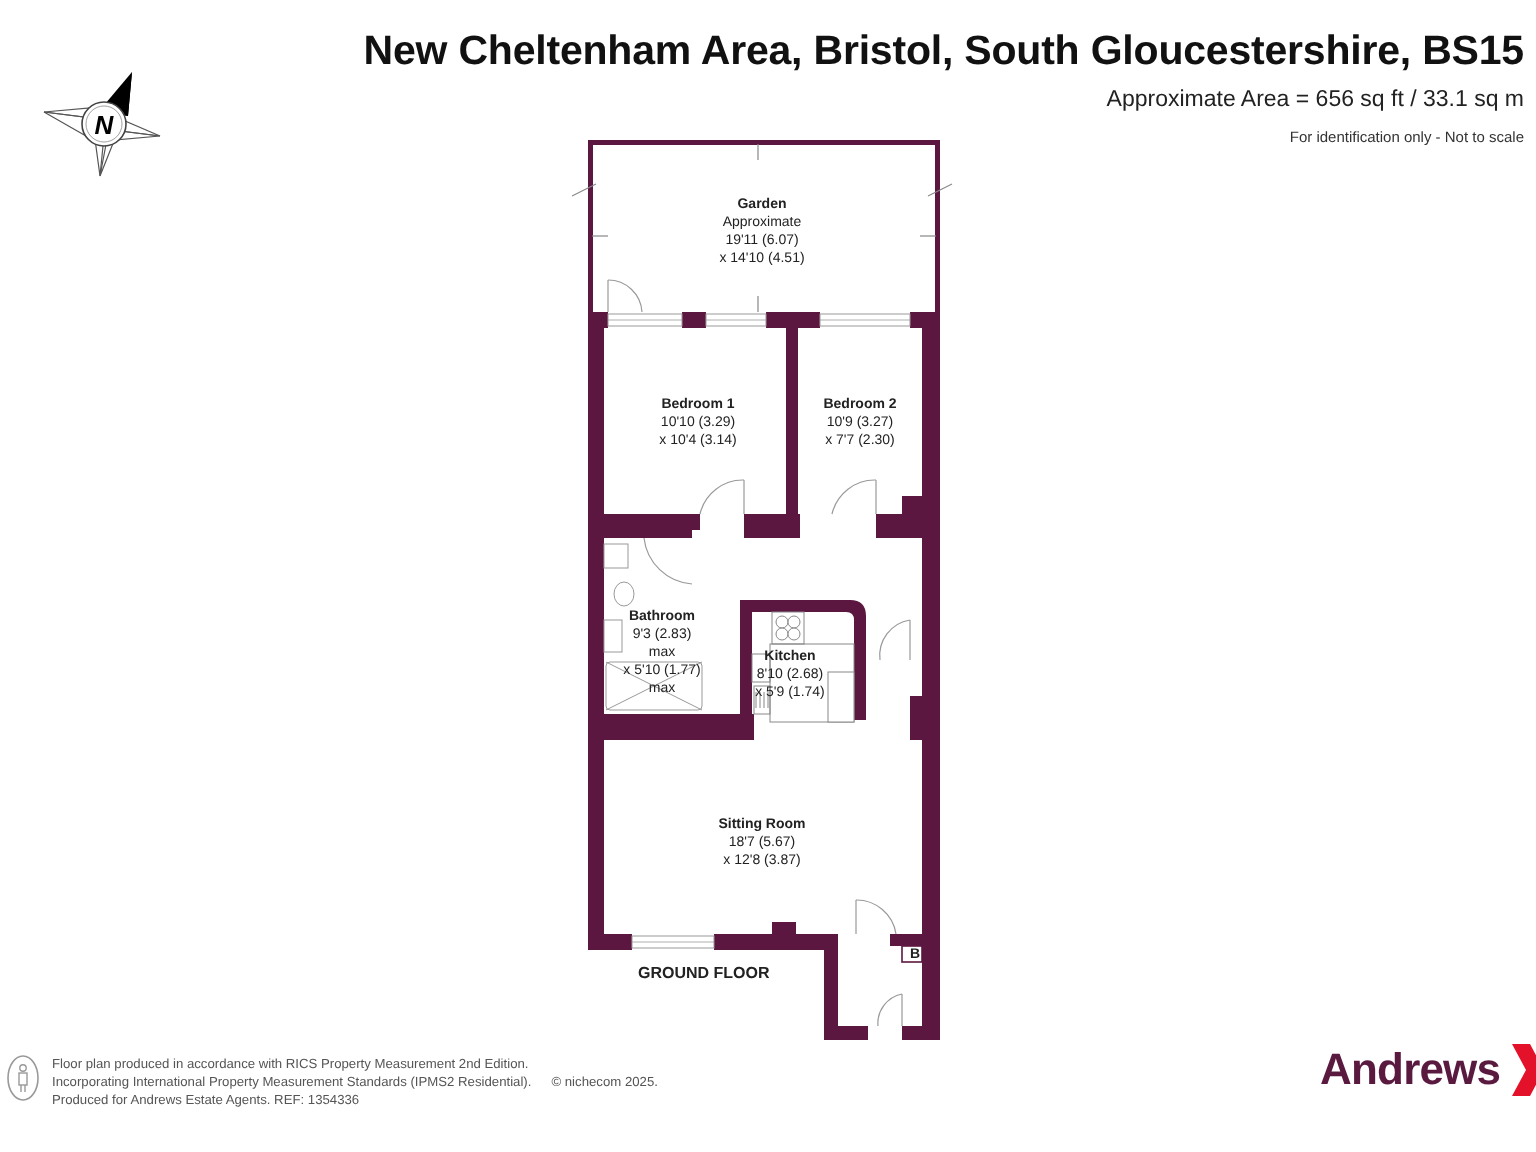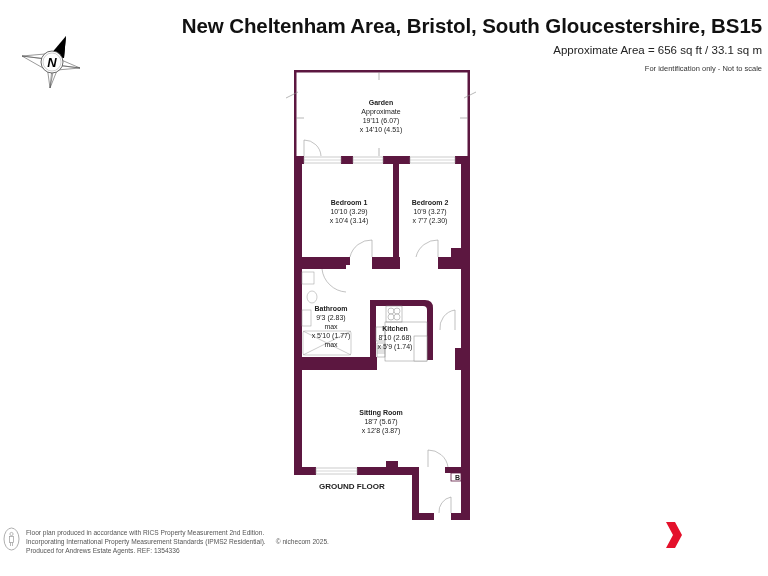--- a/index.html
+++ b/index.html
@@ -200,16 +200,17 @@
   <line x1="9.5" y1="15.5" x2="9.5" y2="19" stroke="#999" stroke-width="0.7"></line>
 </svg>
 
 <div class="footer-text">
   <div>Floor plan produced in accordance with RICS Property Measurement 2nd Edition.</div>
   <div><span>Incorporating International Property Measurement Standards (IPMS2 Residential).</span><span class="copy">© nichecom 2025.</span></div>
   <div>Produced for Andrews Estate Agents.    REF: 1354336</div>
 </div>
 
 <div class="logo">
+  <span class="logo-text">Andrews</span>
   <svg class="logo-chev" viewBox="0 0 16 26">
     <polygon points="0,0 9,0 16,13 9,26 0,26 7,13" fill="#e4112b"></polygon>
   </svg>
 </div>
 
 </body></html>

